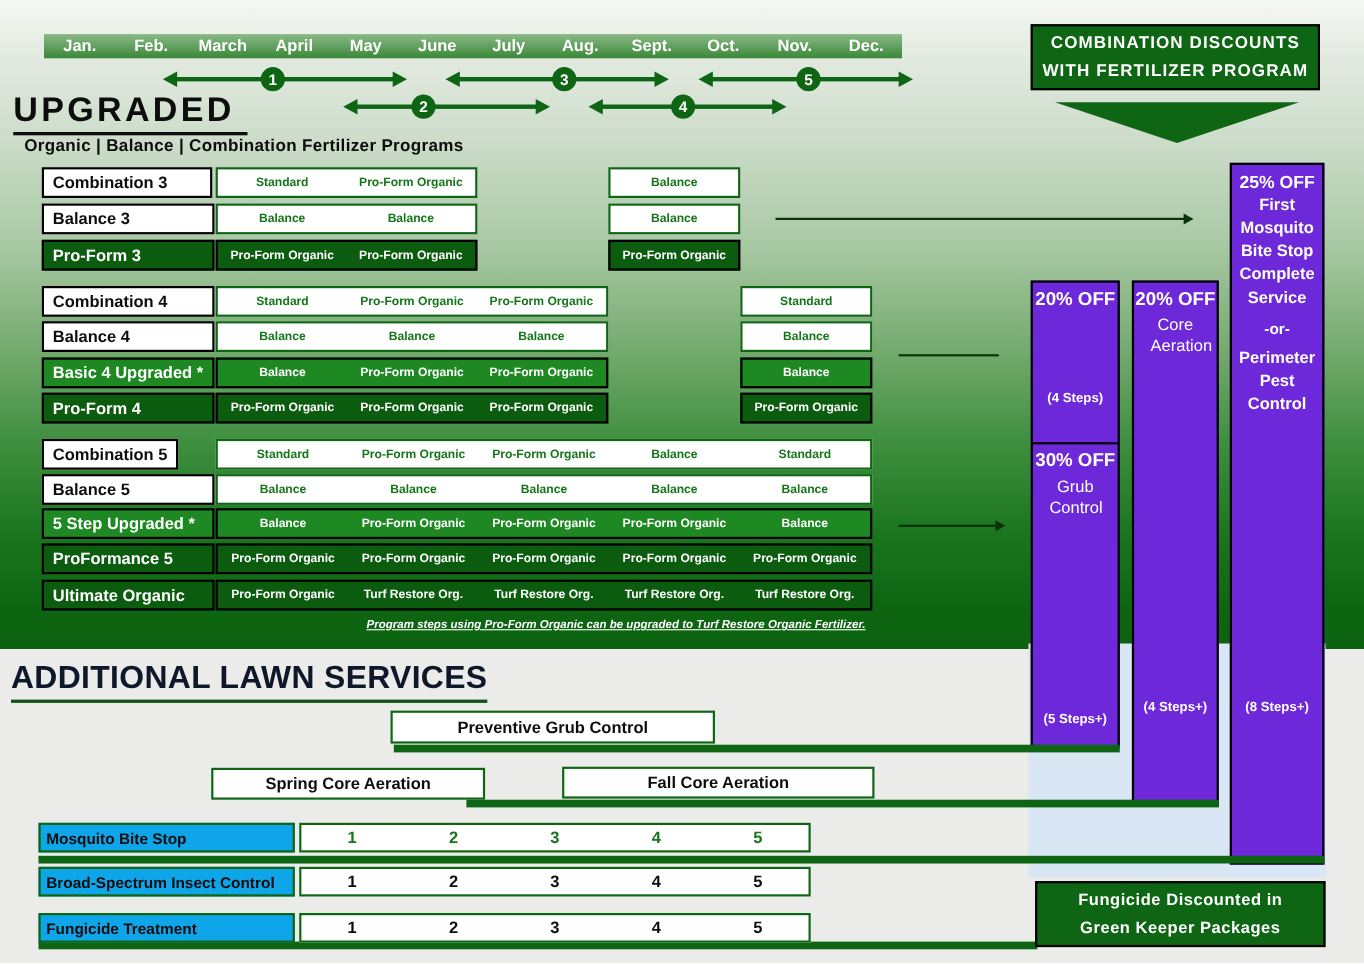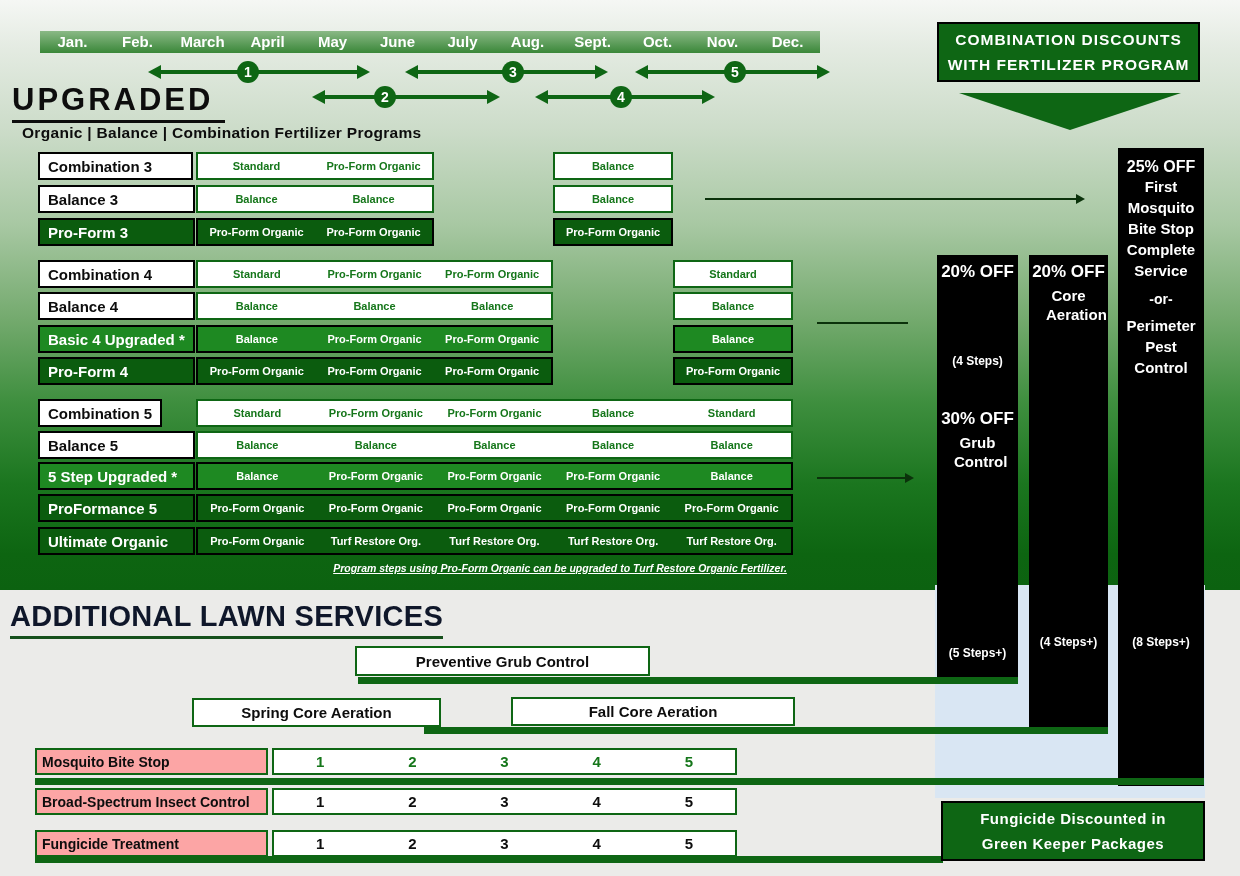--- a/index.html
+++ b/index.html
@@ -59,23 +59,23 @@
     border-top:5px solid transparent;border-bottom:5px solid transparent;border-left:9px solid #0b320b;}
 
   
   #discount-header{position:absolute;left:937px;top:22px;width:263px;height:60px;background:#0e6614;
     border:2px solid #000;color:#fff;font-weight:bold;font-size:15.5px;letter-spacing:1px;
     display:flex;flex-direction:column;align-items:center;justify-content:center;line-height:25px;text-align:center;}
   #big-triangle{position:absolute;left:959px;top:93px;width:0;height:0;
     border-left:111px solid transparent;border-right:111px solid transparent;border-top:37px solid #0e6614;}
 
   
-  .col{position:absolute;background:#000000;border:2px solid #000;color:#ffffff;text-align:center;}
+  .col{position:absolute;background:#6d28d9;border:2px solid #000;color:#ffffff;text-align:center;}
   .col-title{font-size:17px;font-weight:bold;margin-top:5px;}
-  .col-service{font-size:15px;font-weight:bold;margin-top:4px;line-height:19px;padding:0 15px;}
+  .col-service{font-size:15px;font-weight:normal;margin-top:4px;line-height:19px;padding:0 15px;}
   .col-note{position:absolute;left:0;width:100%;font-size:12px;font-weight:bold;}
   #colA{left:937px;top:255px;width:81px;height:425px;}
   #colA-top{position:relative;width:100%;height:142px;border-bottom:2px solid #000;}
   #colA-bottom{position:relative;width:100%;height:279px;}
   #colA-top .col-note{bottom:34px;}
   #colA-bottom .col-note{bottom:28px;}
   #colB{left:1029px;top:255px;width:79px;height:478px;}
   #colB .col-note{bottom:82px;}
   #colC{left:1118px;top:148px;width:86px;height:638px;}
   #colC .col-title{font-size:16px;margin-top:8px;}
@@ -90,21 +90,21 @@
     font-size:15px;font-weight:bold;display:flex;align-items:center;justify-content:center;}
   #grub-box{left:355px;top:646px;width:295px;height:30px;}
   #spring-box{left:192px;top:698px;width:249px;height:29px;}
   #fall-box{left:511px;top:697px;width:284px;height:29px;}
   .green-bar{position:absolute;height:7px;background:#0e6614;}
   #grub-bar{left:358px;top:677px;width:660px;}
   #aeration-bar{left:424px;top:727px;width:684px;}
   #mosquito-bar{left:35px;top:778px;width:1169px;}
   #fungicide-bar{left:35px;top:856px;width:908px;}
 
-  .svc-label{position:absolute;width:233px;height:27px;background:#fca5a5;border:2px solid #0e6614;
+  .svc-label{position:absolute;width:233px;height:27px;background:#0ea5e9;border:2px solid #0e6614;
     display:flex;align-items:center;padding-left:5px;font-size:14px;font-weight:bold;color:#0d0d0d;white-space:nowrap;}
   .svc-numbers{position:absolute;width:465px;height:27px;background:#fff;border:2px solid #0e6614;display:flex;}
   .svc-num{flex:1;display:flex;align-items:center;justify-content:center;font-size:15px;font-weight:bold;color:#0d0d0d;}
   .svc-num.num-green{color:#15761a;}
 
   #fungicide-box{position:absolute;left:941px;top:801px;width:264px;height:60px;background:#0e6614;
     border:2px solid #000;color:#fff;font-size:15px;font-weight:bold;letter-spacing:0.5px;
     display:flex;flex-direction:column;align-items:center;justify-content:center;line-height:25px;text-align:center;}
 </style>
 </head>

